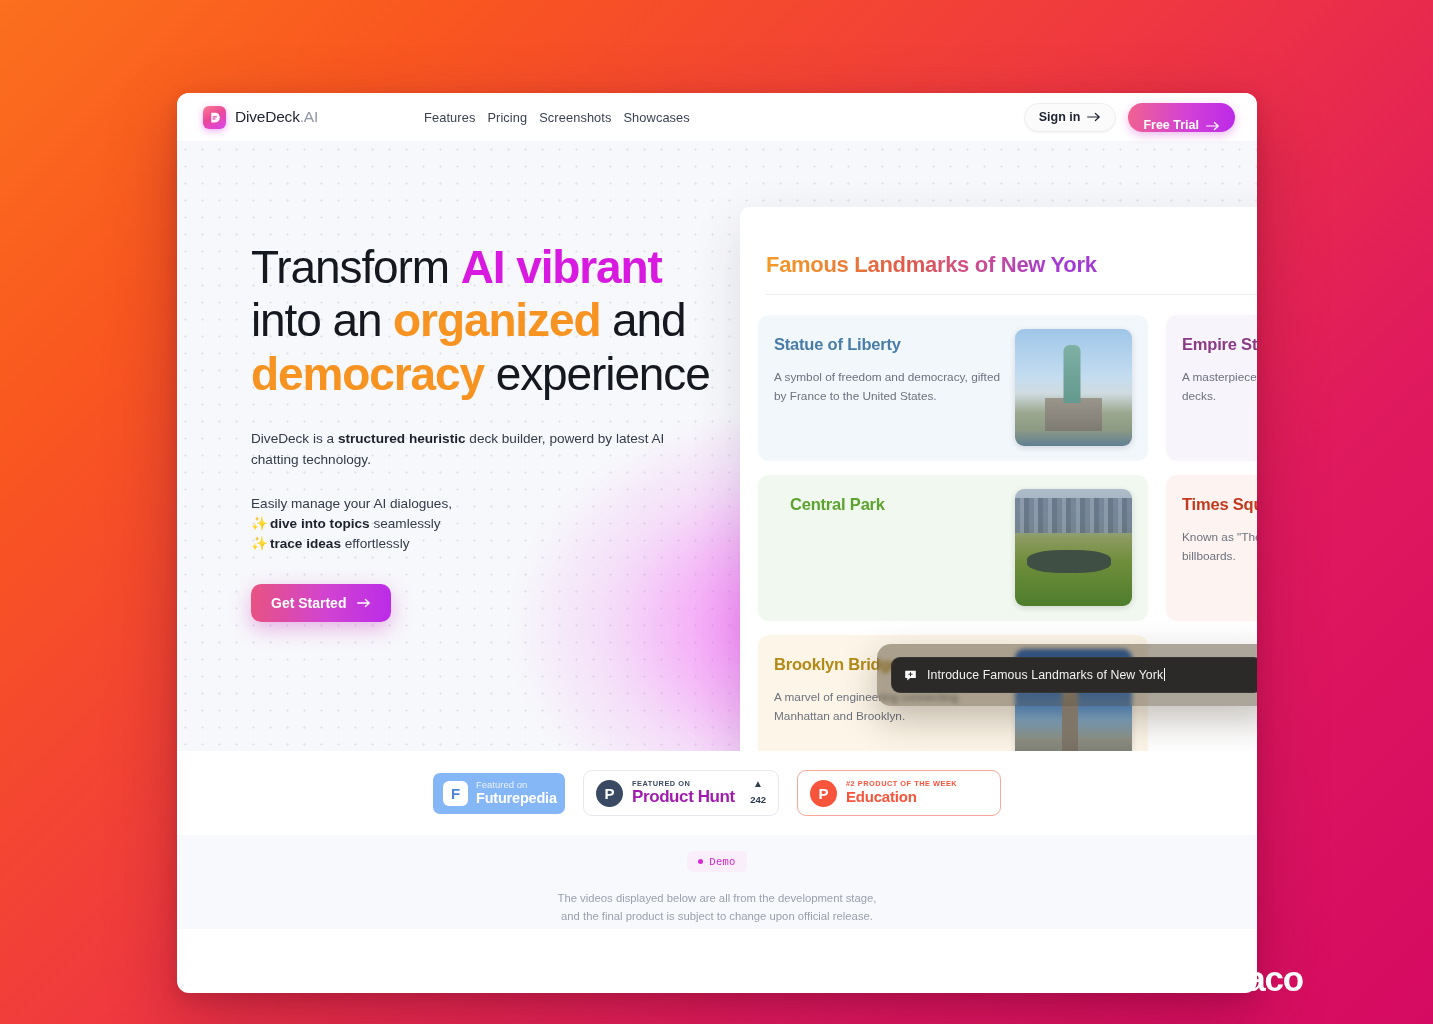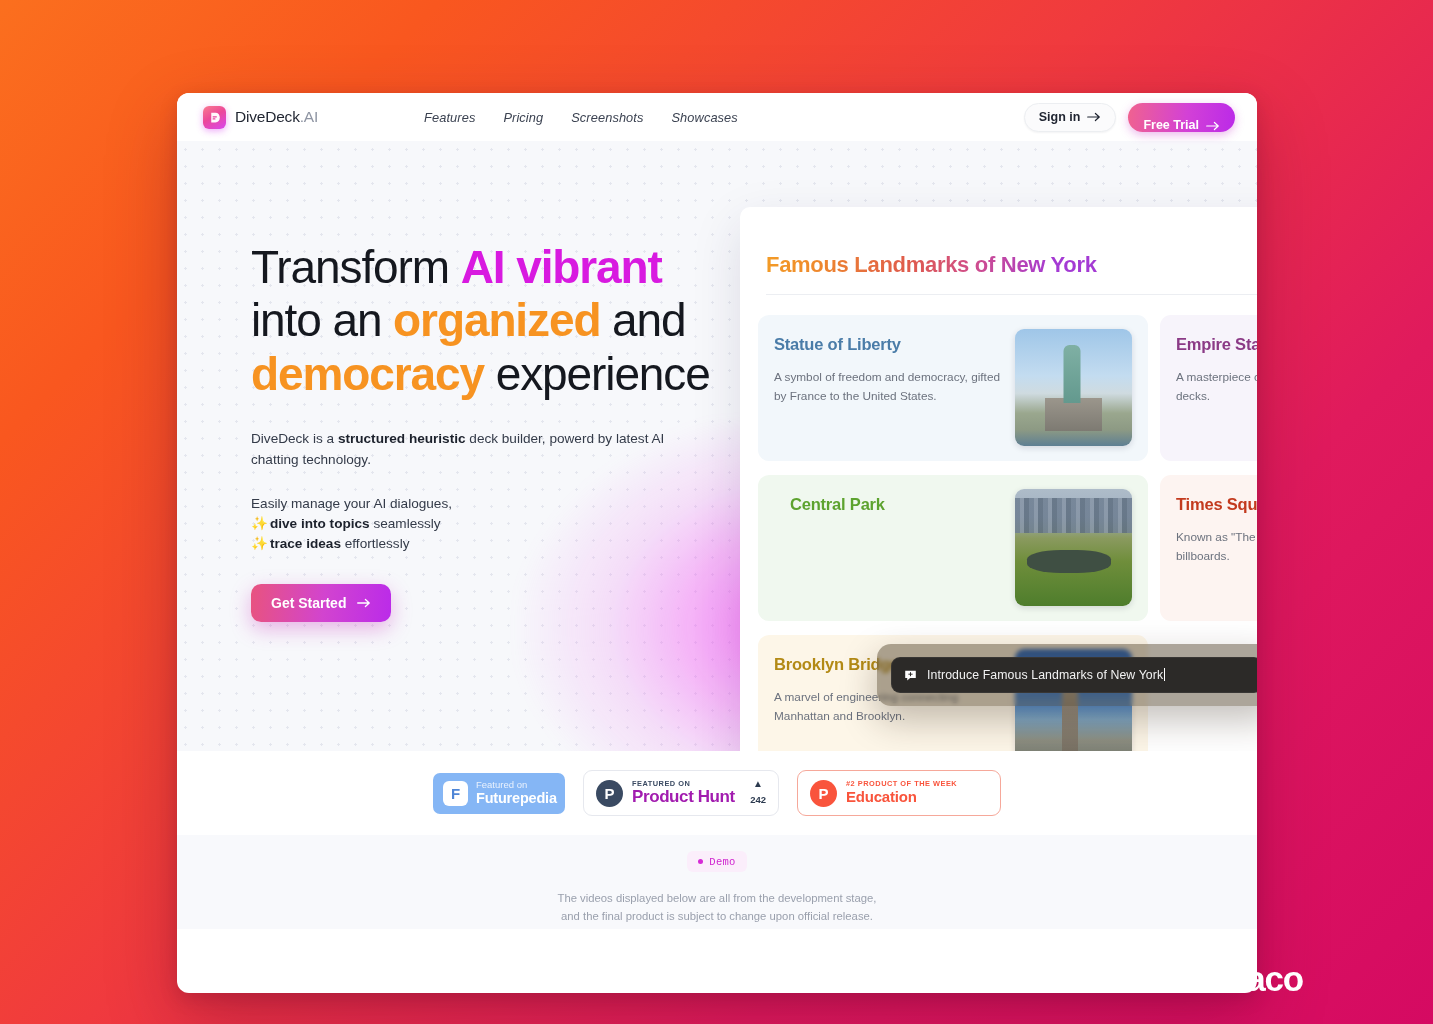--- a/index.html
+++ b/index.html
@@ -34,23 +34,22 @@
     width: 23px; height: 23px; border-radius: 6px;
     background: linear-gradient(150deg, #f97c8f 0%, #ec4899 45%, #d946ef 100%);
     display: flex; align-items: center; justify-content: center;
     box-shadow: 0 2px 7px rgba(217,70,239,.45);
   }
   .brand-logo svg { display: block; }
   .brand-name { font-size: 15.5px; color: #1f2430; letter-spacing: -.2px; }
   .brand-name .suffix { color: #8f95a3; }
 
   .nav-links {
-    display: flex; align-items: center; gap: 28px;
+    display: flex; align-items: center; gap: 12px;
     margin-left: 106px;
-    font-style: italic;
   }
   .nav-links a {
     font-size: 12.8px; color: #3b4251; text-decoration: none; letter-spacing: .1px;
   }
 
   .nav-actions { margin-left: auto; display: flex; align-items: center; gap: 12px; }
   .btn-signin {
     height: 29px; padding: 0 14px;
     background: #fbfbfc; border: 1px solid #eceef1; border-radius: 999px;
     display: flex; align-items: center; gap: 7px;
@@ -139,21 +138,21 @@
     -webkit-background-clip: text; background-clip: text;
     -webkit-text-fill-color: transparent; color: transparent;
     display: inline-block;
   }
   .preview-rule { margin: 16px 26px 0 26px; height: 1px; background: #eceef2; }
 
   .cards {
     padding: 20px 0 0 18px;
     display: grid;
     grid-template-columns: 390px 390px;
-    gap: 14px 12px;
+    gap: 14px 18px;
   }
   .card {
     border-radius: 11px; padding: 14px 16px;
     display: flex; align-items: flex-start; gap: 14px;
     height: 146px;
     overflow: hidden;
   }
   .card-body { flex: 1; min-width: 0; }
   .card-title { font-size: 16.5px; font-weight: 700; letter-spacing: -.2px; margin: 6px 0 14px; }
   .card-desc  { font-size: 11.8px; line-height: 1.62; color: #6c727e; }

